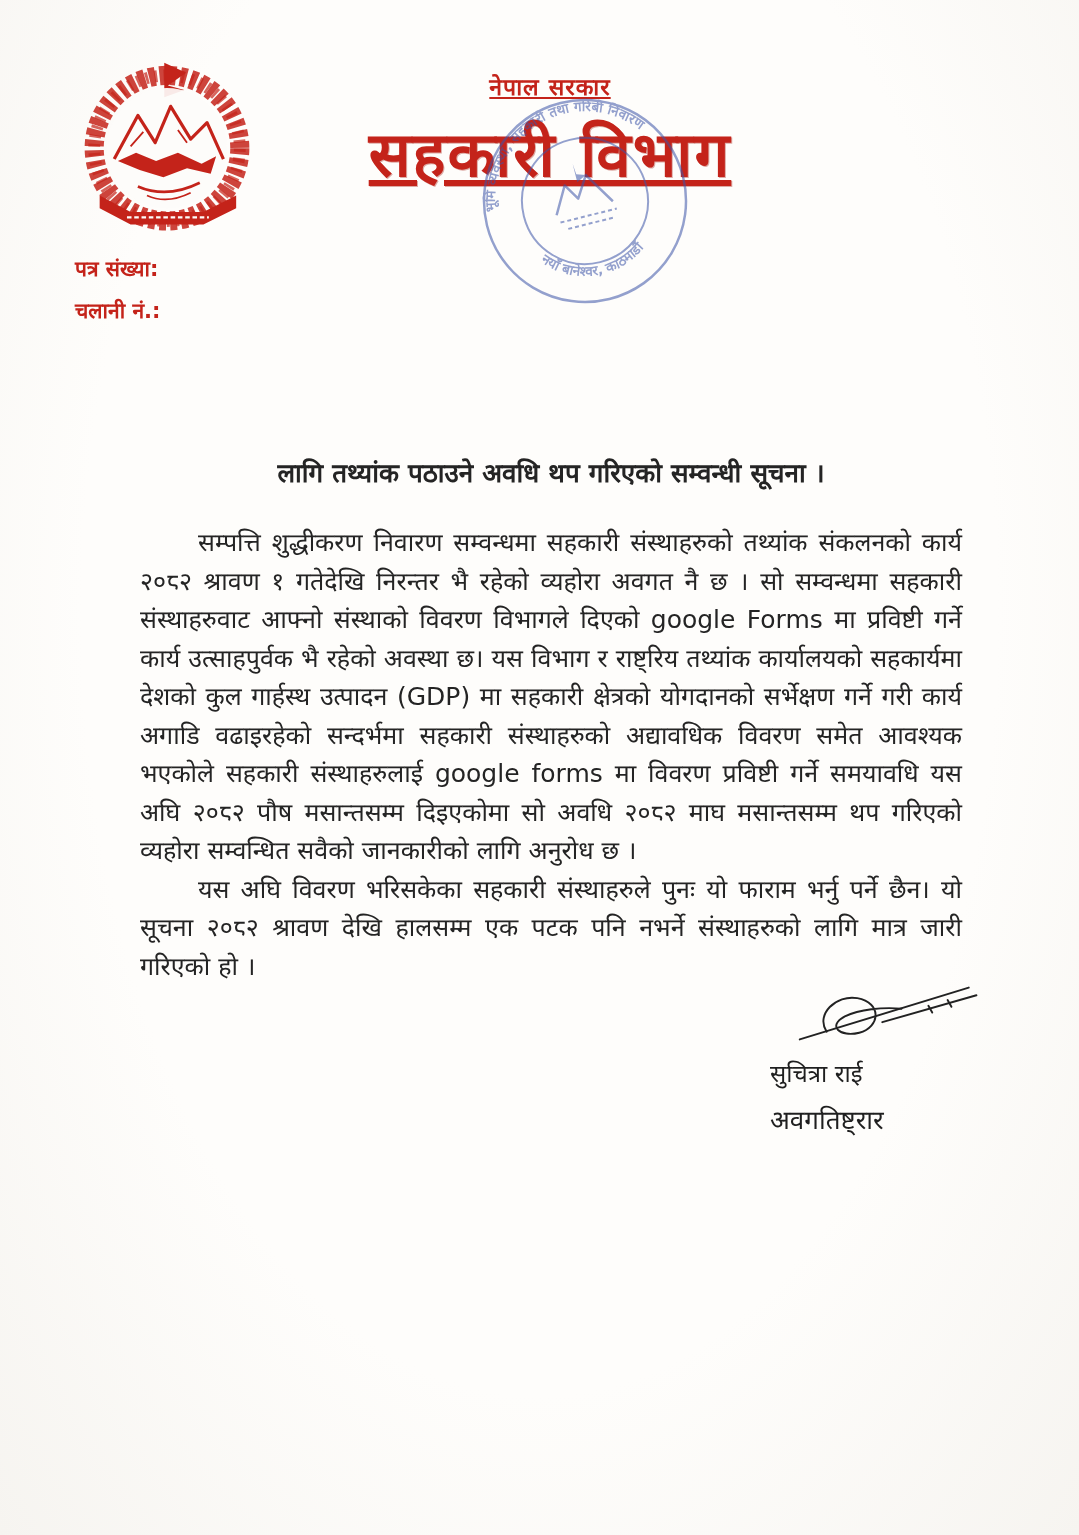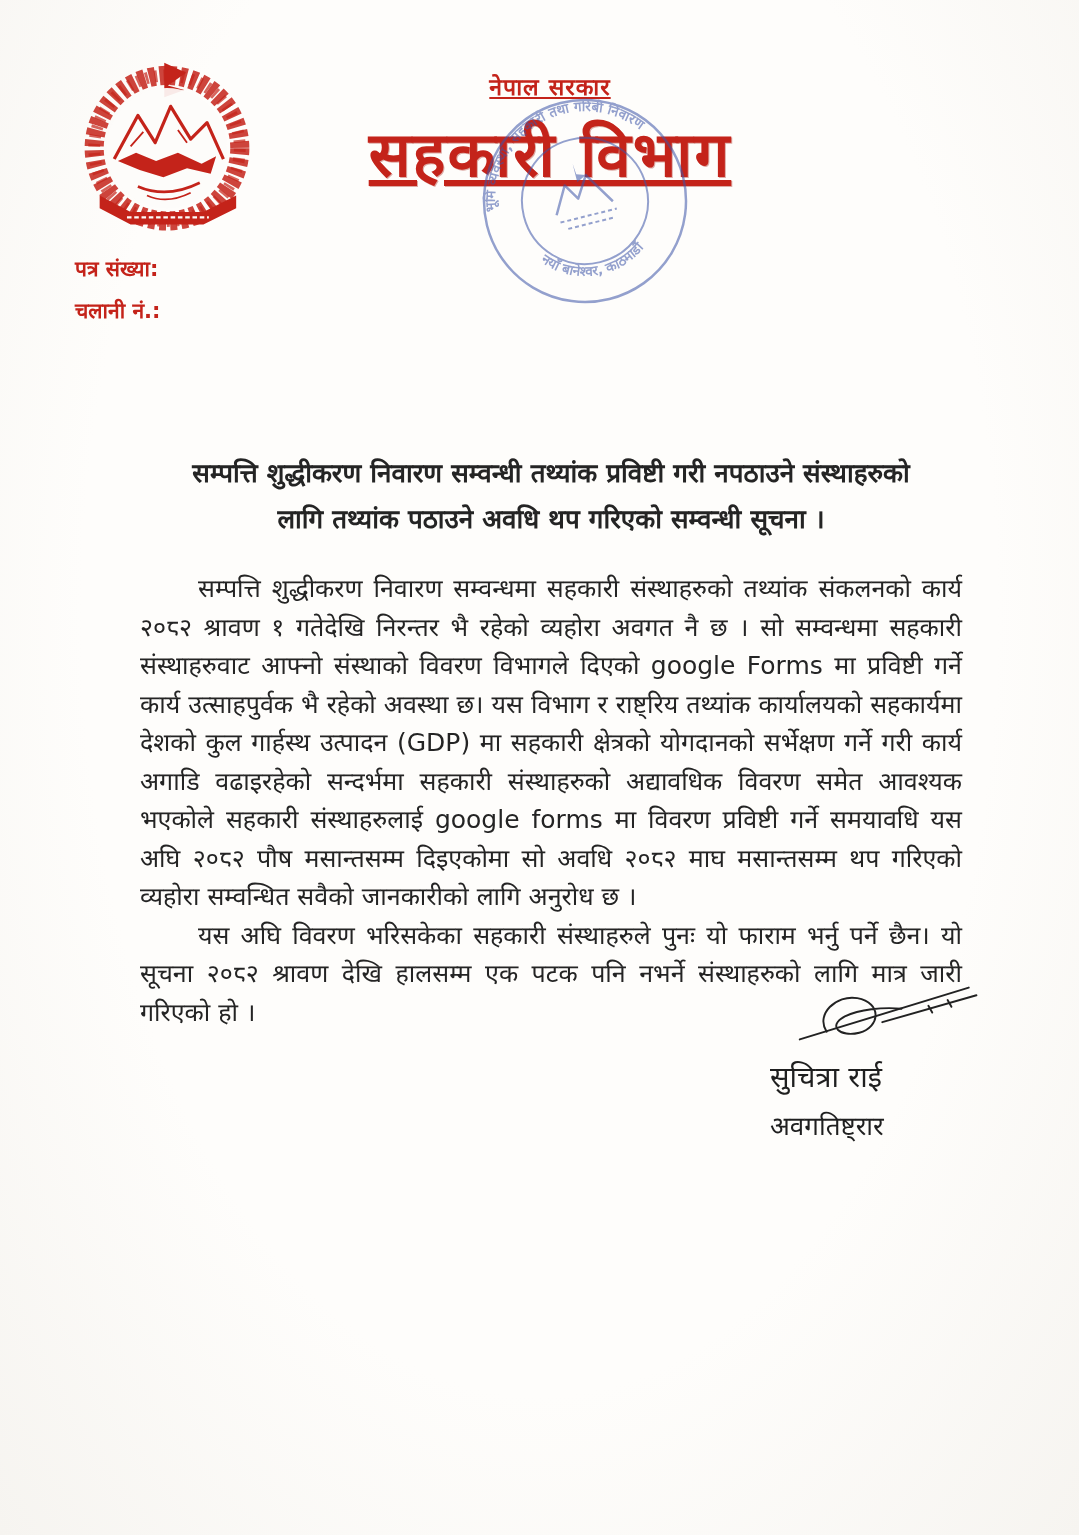--- a/index.html
+++ b/index.html
@@ -89,21 +89,21 @@
     text-indent: 58px;
   }
 
   
   .sig-block {
     position: absolute;
     left: 770px; top: 978px;
     width: 240px;
   }
   .sig-scribble { width: 200px; height: 72px; margin-left: 20px; }
-  .sig-name        { font-size: 29px; color: #1f1f1f; margin-top: 2px; }
+  .sig-name        { font-size: 24px; color: #1f1f1f; margin-top: 2px; }
   .sig-designation { font-size: 26px; color: #1f1f1f; margin-top: 12px; }
 </style>
 </head>
 <body>
 
 <div class="page">
 
   <svg class="emblem" viewBox="0 0 200 200" aria-hidden="true">
 
     <circle cx="100" cy="98" r="80" fill="none" stroke="#c4231a" stroke-width="21" stroke-dasharray="7 4.5" opacity="0.85"></circle>
@@ -150,21 +150,20 @@
   </svg>
 
 
   <div class="refs">
     <div>पत्र संख्या:</div>
     <div>चलानी नं.:</div>
   </div>
 
   <div class="letter">
     <div class="subject">
-      <div>सम्पत्ति शुद्धीकरण निवारण सम्वन्धी तथ्यांक प्रविष्टी गरी नपठाउने संस्थाहरुको</div>
       <div>लागि तथ्यांक पठाउने अवधि थप गरिएको सम्वन्धी सूचना ।</div>
     </div>
     <p class="para">सम्पत्ति शुद्धीकरण निवारण सम्वन्धमा सहकारी संस्थाहरुको तथ्यांक संकलनको कार्य २०८२ श्रावण १ गतेदेखि निरन्तर भै रहेको व्यहोरा अवगत नै छ । सो सम्वन्धमा सहकारी संस्थाहरुवाट आफ्नो संस्थाको विवरण विभागले दिएको google Forms मा प्रविष्टी गर्ने कार्य उत्साहपुर्वक भै रहेको अवस्था छ। यस विभाग र राष्ट्रिय तथ्यांक कार्यालयको सहकार्यमा देशको कुल गार्हस्थ उत्पादन (GDP) मा सहकारी क्षेत्रको योगदानको सर्भेक्षण गर्ने गरी कार्य अगाडि वढाइरहेको सन्दर्भमा सहकारी संस्थाहरुको अद्यावधिक विवरण समेत आवश्यक भएकोले सहकारी संस्थाहरुलाई google forms मा विवरण प्रविष्टी गर्ने समयावधि यस अघि २०८२ पौष मसान्तसम्म दिइएकोमा सो अवधि २०८२ माघ मसान्तसम्म थप गरिएको व्यहोरा सम्वन्धित सवैको जानकारीको लागि अनुरोध छ ।</p>
     <p class="para">यस अघि विवरण भरिसकेका सहकारी संस्थाहरुले पुनः यो फाराम भर्नु पर्ने छैन। यो सूचना २०८२ श्रावण देखि हालसम्म एक पटक पनि नभर्ने संस्थाहरुको लागि मात्र जारी गरिएको हो ।</p>
   </div>
 
   <div class="sig-block">
     <svg class="sig-scribble" viewBox="0 0 200 75" aria-hidden="true">
       <g fill="none" stroke="#222" stroke-width="2" stroke-linecap="round">
         <path d="M6,64 L182,10"></path>

